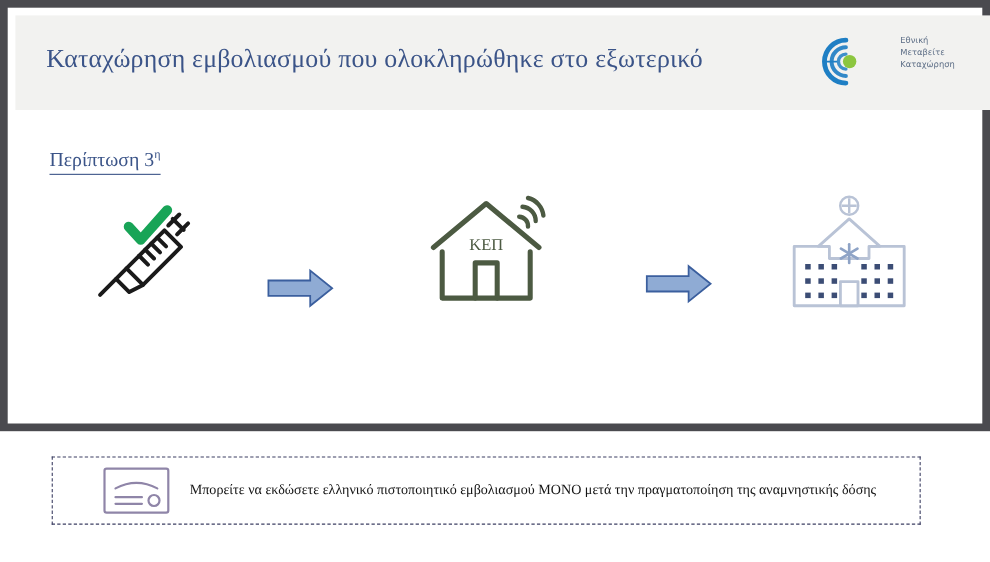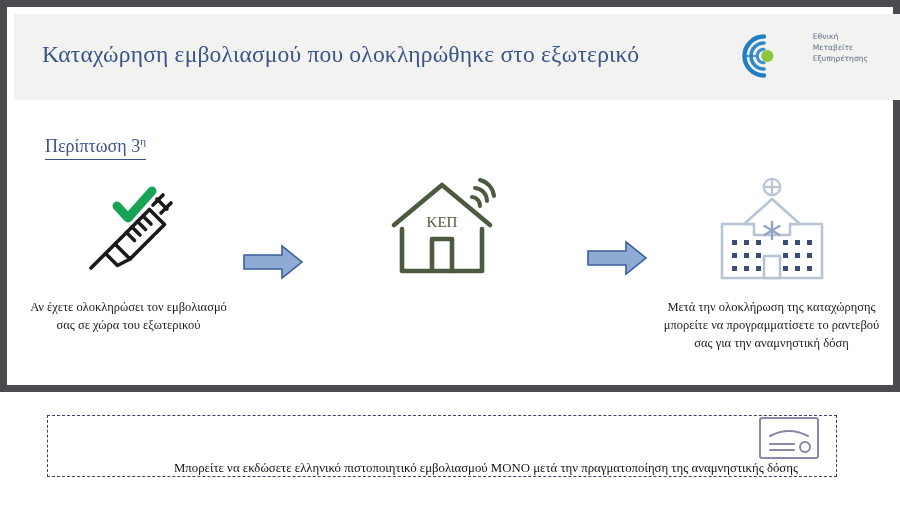--- a/index.html
+++ b/index.html
@@ -75,21 +75,21 @@
   .arrow{position:absolute;}
   .arrow1{left:228px;top:66px;}
   .arrow2{left:572px;top:62px;}
 
   
   .note{
     position:absolute;left:40px;top:408px;
     width:790px;height:62px;
     box-sizing:border-box;
     border:1.6px dashed #3c3f63;
-    display:flex;align-items:flex-end;flex-direction:column;
+    display:flex;align-items:center;
   }
   .note-icon{
     flex:0 0 auto;
     margin-left:45px;margin-right:16px;
     display:flex;align-items:center;
   }
   .note-text{
     flex:1 1 auto;
     text-align:center;
     padding-right:38px;
@@ -115,21 +115,21 @@
             <path d="M22 11 A13 13 0 1 0 22 37" stroke-width="3.6" stroke-opacity=".92"></path>
             <path d="M22 17.2 A6.8 6.8 0 1 0 22 30.8" stroke-width="3.1" stroke-opacity=".85"></path>
           </g>
           <circle cx="25.4" cy="24" r="6.1" fill="#8cc63f"></circle>
           <path d="M4 24 H14" stroke="#1f7fc4" stroke-width="1.5"></path>
         </svg>
       </span>
       <span class="logo-text">
         <span>Εθνική</span><br>
         <span>Μεταβείτε</span><br>
-        <span>Εξυπηρέτησης</span>
+        <span>Καταχώρηση</span>
       </span>
     </div>
   </div>
 
   <div class="case-heading">
     <span>Περίπτωση 3</span><sup>η</sup>
   </div>
 
   <div class="flow">
 
@@ -146,21 +146,20 @@
             <path d="M74.5 32.5 L89.5 47.5 L55 82 L40 67 Z"></path>
             <path d="M68 39 L76 47"></path>
             <path d="M62.5 44.5 L70.5 52.5"></path>
             <path d="M57 50 L65 58"></path>
             <path d="M51.5 55.5 L59.5 63.5"></path>
             <path d="M40 67 L30.5 76.5 L42.5 88.5 L55 82"></path>
             <path d="M30 77 L16 91"></path>
           </g>
         </svg>
       </div>
-      <div class="step-text">Αν έχετε ολοκληρώσει τον εμβολιασμό σας σε χώρα του εξωτερικού</div>
     </div>
 
     <div class="arrow arrow1">
       <svg width="62" height="38" viewBox="0 0 62 38">
         <path d="M2 12 L40 12 L40 3 L60 19 L40 35 L40 26 L2 26 Z" fill="#8fabd4" stroke="#3b5f9e" stroke-width="1.6" stroke-linejoin="miter"></path>
       </svg>
     </div>
 
     <div class="step step2">
       <div class="step-icon">
@@ -217,21 +216,20 @@
               <path d="M54.5 49 L69.5 58"></path>
               <path d="M69.5 49 L54.5 58"></path>
           </g>
           <g fill="none" stroke="#b9c3d6" stroke-width="2.2">
             <circle cx="62" cy="10" r="8.2"></circle>
             <path d="M62 3.2 L62 16.8"></path>
               <path d="M55.2 10 L68.8 10"></path>
           </g>
         </svg>
       </div>
-      <div class="step-text">Μετά την ολοκλήρωση της καταχώρησης μπορείτε να προγραμματίσετε το ραντεβού σας για την αναμνηστική δόση</div>
     </div>
 
   </div>
 
   <div class="note">
     <span class="note-icon">
       <svg width="62" height="44" viewBox="0 0 62 44">
         <rect x="2" y="2" width="58" height="40" rx="2" fill="none" stroke="#8f85a8" stroke-width="2"></rect>
         <path d="M12 20 Q31 10 50 20" fill="none" stroke="#8f85a8" stroke-width="2" stroke-linecap="round"></path>
         <path d="M12 28 H36" stroke="#8f85a8" stroke-width="2" stroke-linecap="round"></path>

